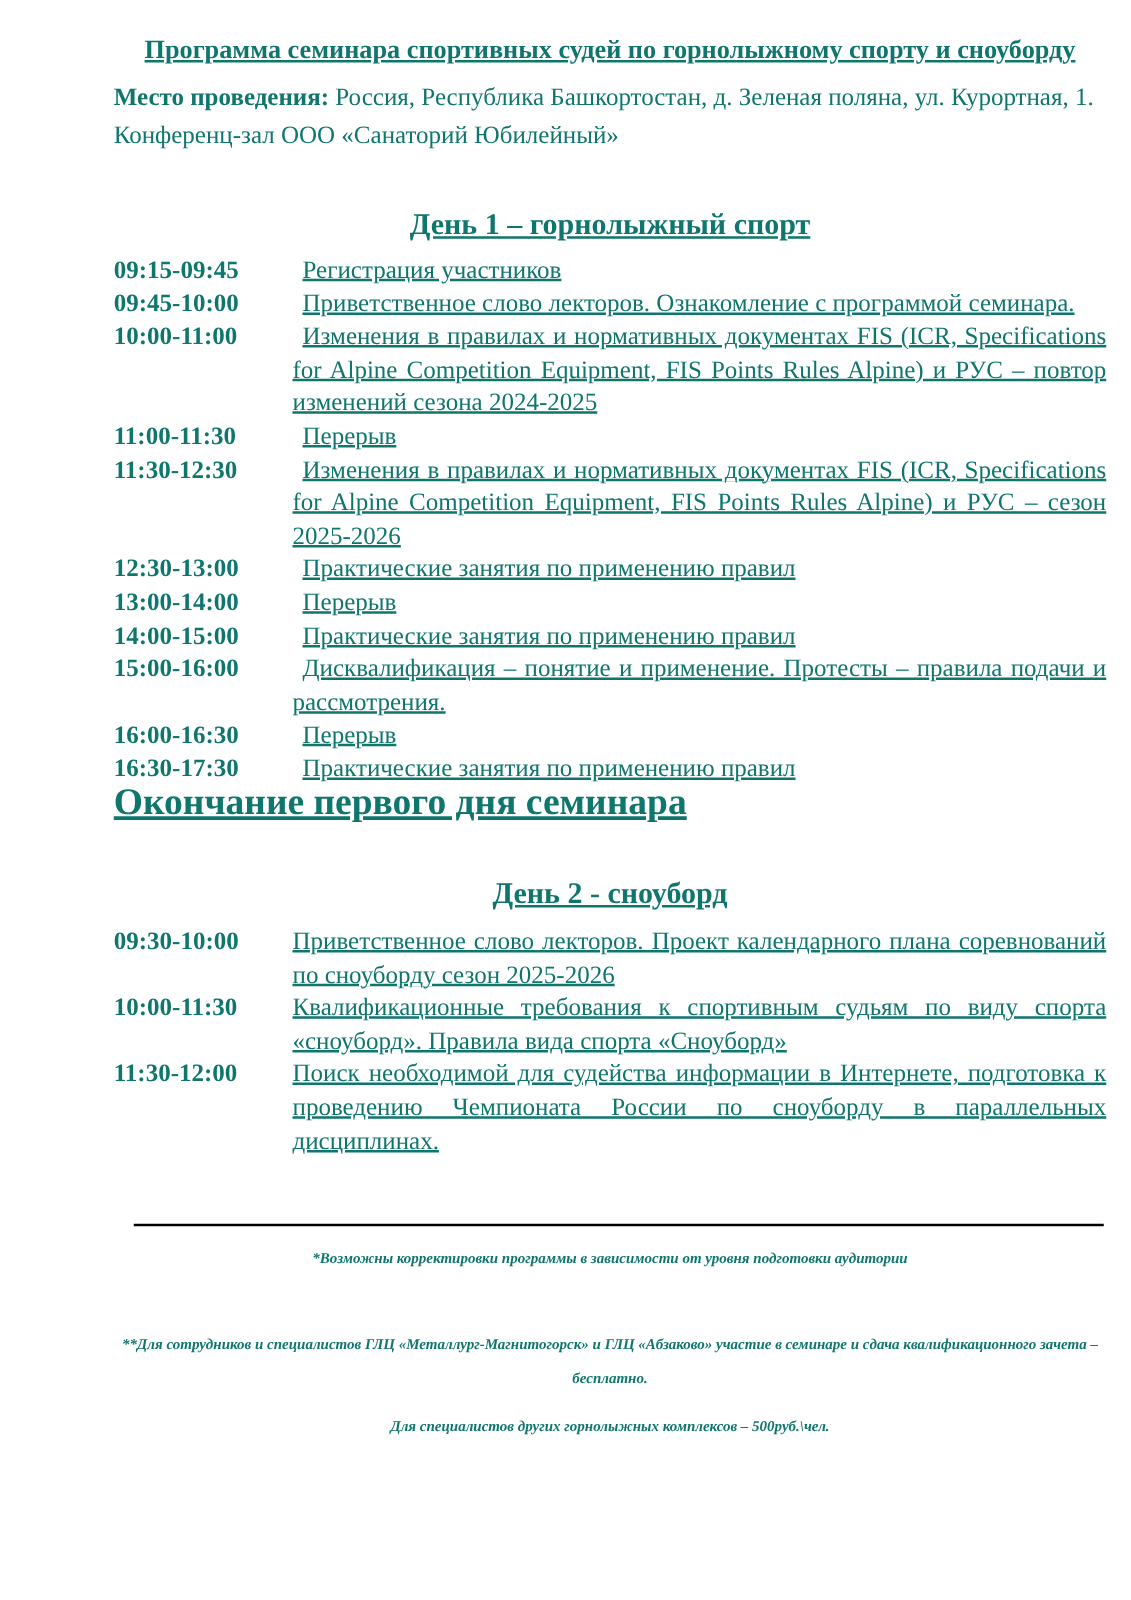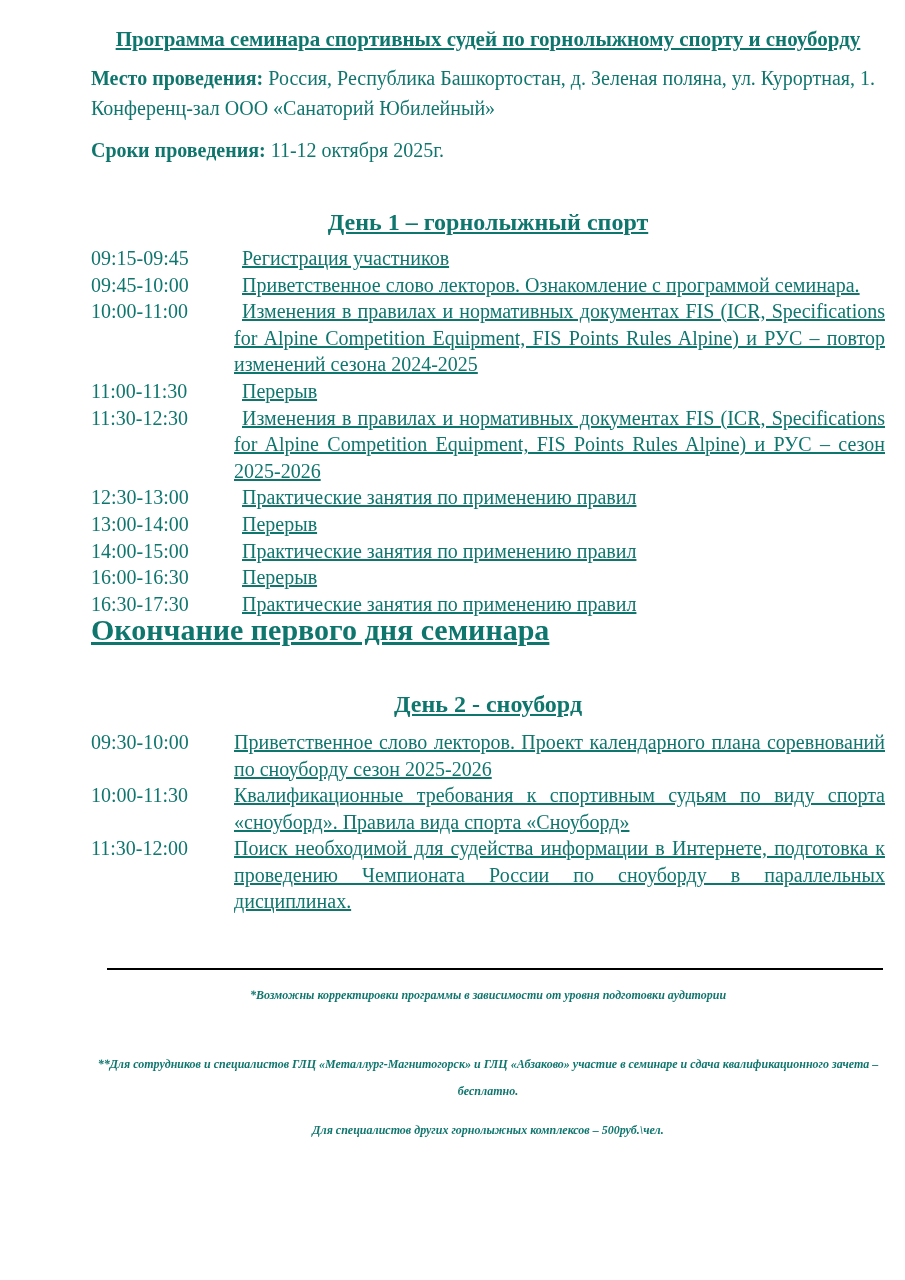--- a/index.html
+++ b/index.html
@@ -31,21 +31,21 @@
     font-size: 24px;
     font-weight: bold;
     text-decoration: underline;
     text-align: center;
     line-height: 27px;
     margin: 44px 0 9px 0;
   }
   .day2 .day-heading { margin: 47px 0 11px 0; }
   .schedule { line-height: 26.6px; }
   .sch-row { display: flex; }
-  .sch-time { width: 143px; flex-shrink: 0; font-weight: normal; }
+  .sch-time { width: 143px; flex-shrink: 0; font-weight: bold; }
   .sch-act { flex: 1; text-align: justify; text-decoration: underline; }
   .day1 .sch-act { text-indent: 8px; }
   .closing-heading {
     font-weight: bold;
     text-decoration: underline;
     text-align: left;
     line-height: 26.6px;
     margin: 0;
   }
   .footer-divider {
@@ -68,21 +68,20 @@
 </style>
 </head>
 <body>
 
 <div class="page">
 
   <h1 class="doc-title">Программа семинара спортивных судей по горнолыжному спорту и сноуборду</h1>
 
   <p class="meta meta-location"><span class="lbl">Место проведения:</span><span> Россия, Республика Башкортостан, д. Зеленая поляна, ул. Курортная, 1. Конференц-зал ООО «Санаторий Юбилейный»</span></p>
 
-  <p class="meta meta-dates"><span class="lbl">Сроки проведения:</span><span> 11-12 октября 2025г.</span></p>
 
   <section class="day1">
     <h2 class="day-heading">День 1 – горнолыжный спорт</h2>
     <div class="schedule">
       <div class="sch-row">
           <div class="sch-time">09:15-09:45</div>
           <div class="sch-act">Регистрация участников</div>
         </div>
       <div class="sch-row">
           <div class="sch-time">09:45-10:00</div>
@@ -104,20 +103,24 @@
           <div class="sch-time">12:30-13:00</div>
           <div class="sch-act">Практические занятия по применению правил</div>
         </div>
       <div class="sch-row">
           <div class="sch-time">13:00-14:00</div>
           <div class="sch-act">Перерыв</div>
         </div>
       <div class="sch-row">
           <div class="sch-time">14:00-15:00</div>
           <div class="sch-act">Практические занятия по применению правил</div>
+        </div>
+      <div class="sch-row">
+          <div class="sch-time">15:00-16:00</div>
+          <div class="sch-act">Дисквалификация – понятие и применение. Протесты – правила подачи и рассмотрения.</div>
         </div>
       <div class="sch-row">
           <div class="sch-time">16:00-16:30</div>
           <div class="sch-act">Перерыв</div>
         </div>
       <div class="sch-row">
           <div class="sch-time">16:30-17:30</div>
           <div class="sch-act">Практические занятия по применению правил</div>
         </div>
     </div>

